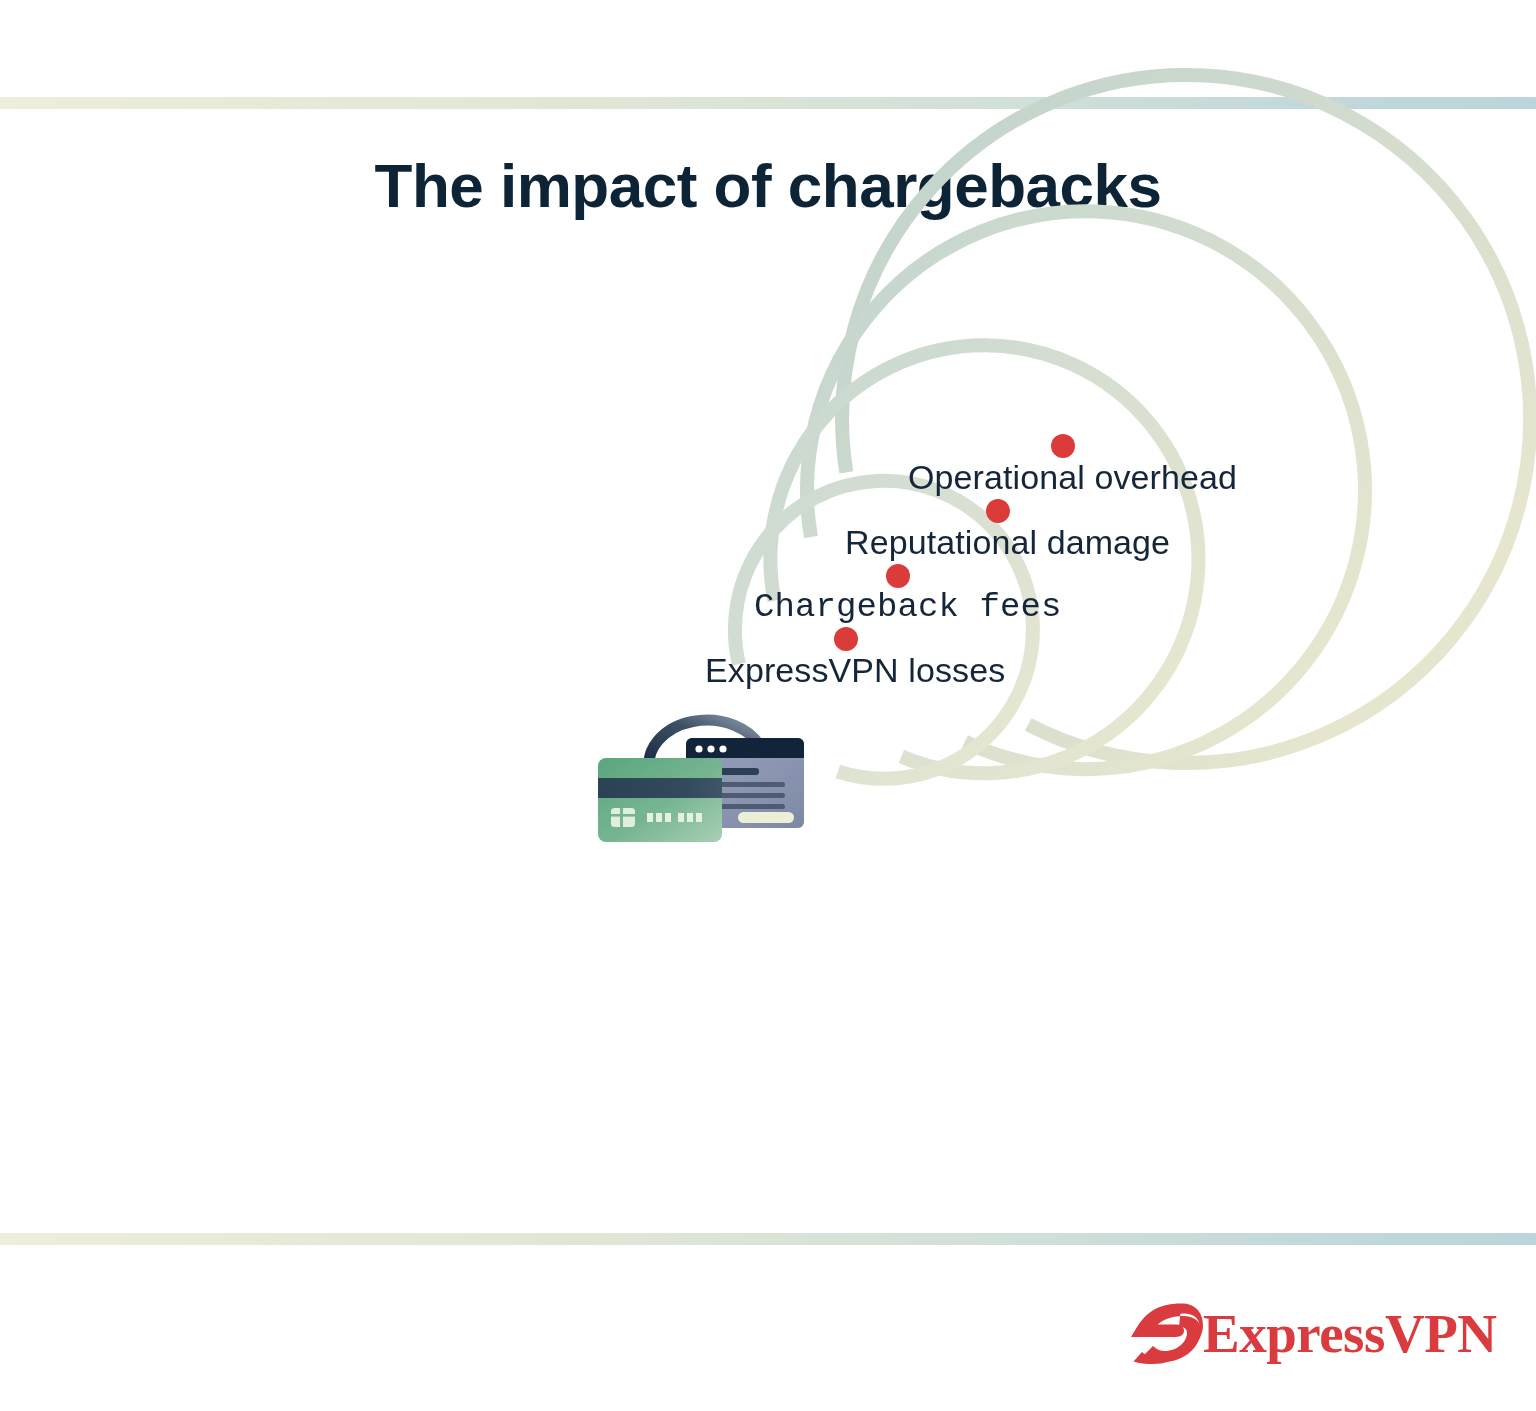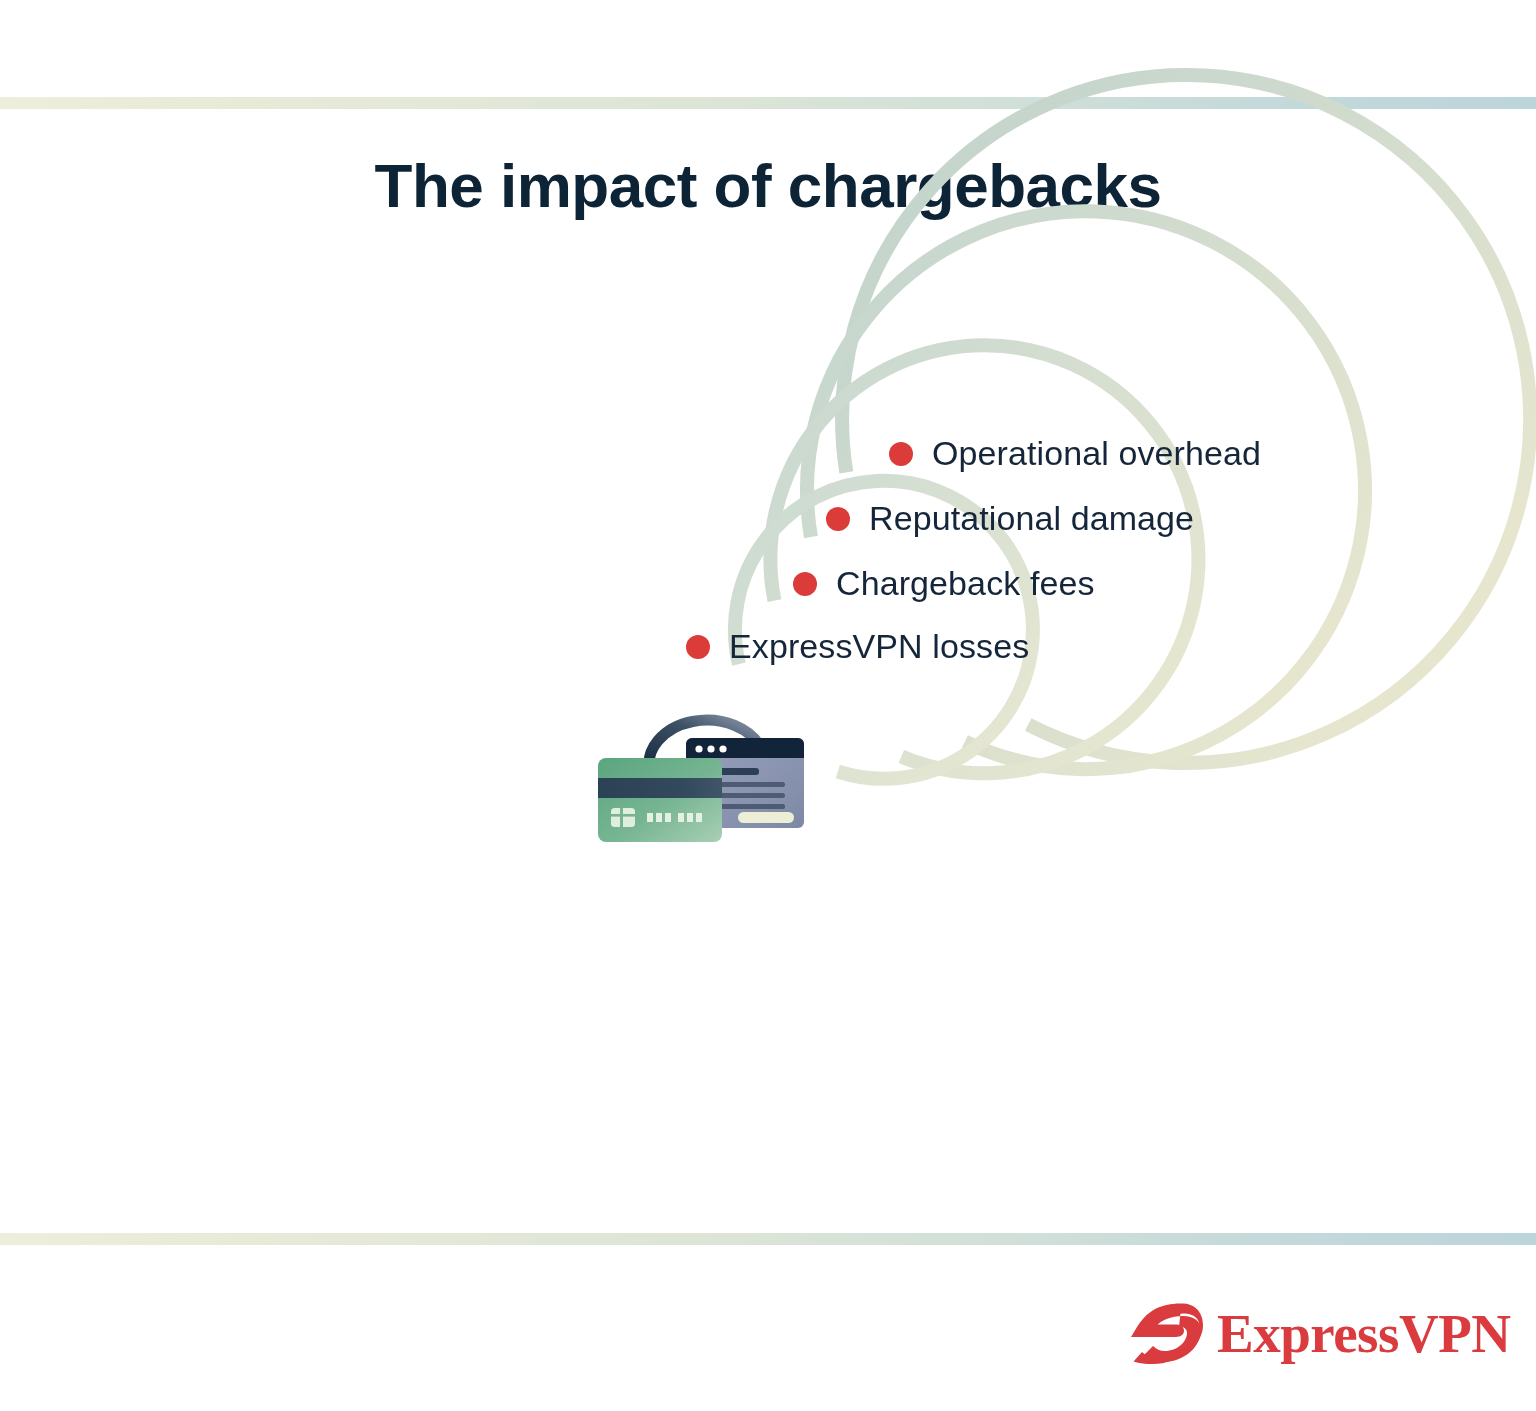--- a/index.html
+++ b/index.html
@@ -56,37 +56,38 @@
     top: 0;
     left: 0;
     width: 1536px;
     height: 1411px;
   }
   .label-row {
     position: absolute;
     display: flex;
     align-items: center;
     white-space: nowrap;
+    flex-direction: column;
   }
   .dot {
     width: 24px;
     height: 24px;
     border-radius: 50%;
     background: #db3b39;
     flex: 0 0 auto;
   }
   .label-text {
     margin-left: 19px;
     font-size: 34px;
     color: #16263a;
     letter-spacing: 0.1px;
   }
   .row-0 { left: 889px; top: 434px; }
   .row-1 { left: 826px; top: 499px; }
-  .row-2 { left: 793px; top: 564px; }
+  .row-2 { left: 735px; top: 564px; font-family: Liberation Mono, monospace; }
   .row-3 { left: 686px; top: 627px; }
 
   
   .illus {
     position: absolute;
     left: 592px;
     top: 706px;
     width: 216px;
     height: 152px;
   }
@@ -96,21 +97,20 @@
     position: absolute;
     left: 1131px;
     top: 1296px;
     width: 340px;
     height: 74px;
     display: flex;
     align-items: center;
   }
   .logo-mark { flex: 0 0 auto; }
   .logo-text {
-    margin-left: 14px;
     font-family: "Liberation Serif", serif;
     font-size: 55px;
     font-weight: bold;
     color: #d93b3f;
     letter-spacing: -0.5px;
     line-height: 1;
   }
 </style>
 </head>
 <body>

